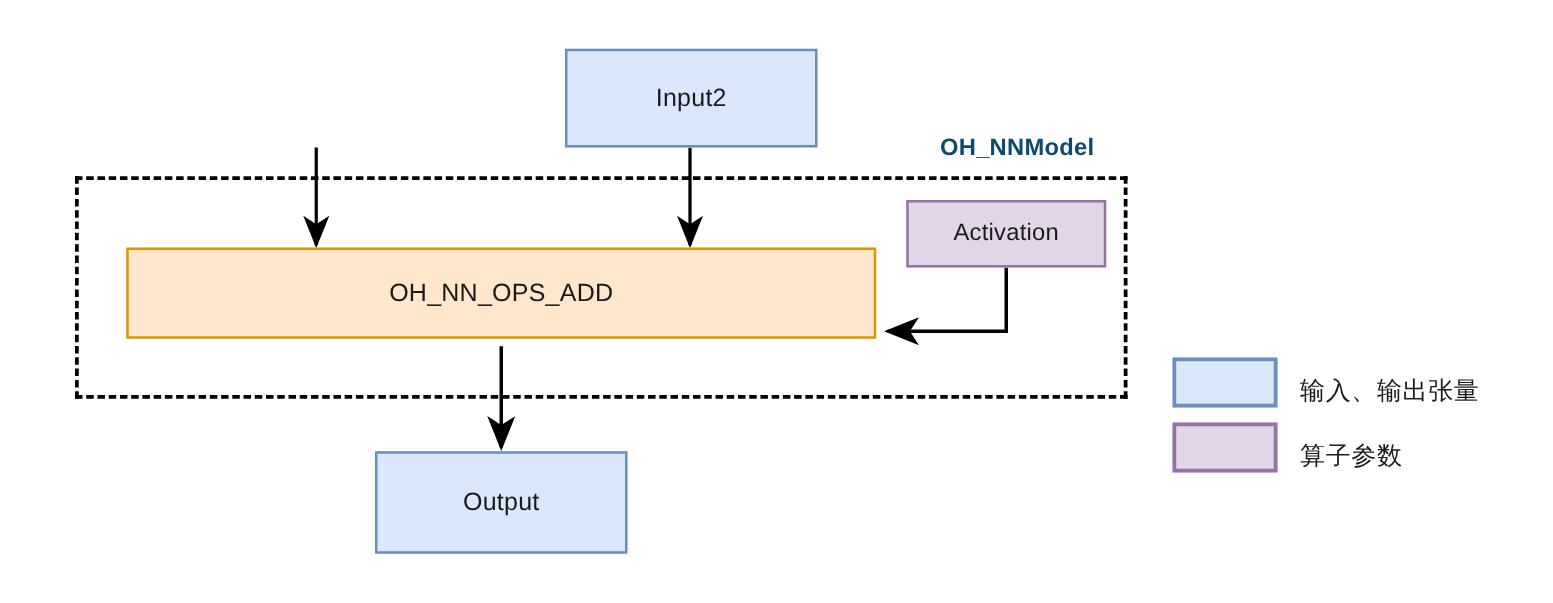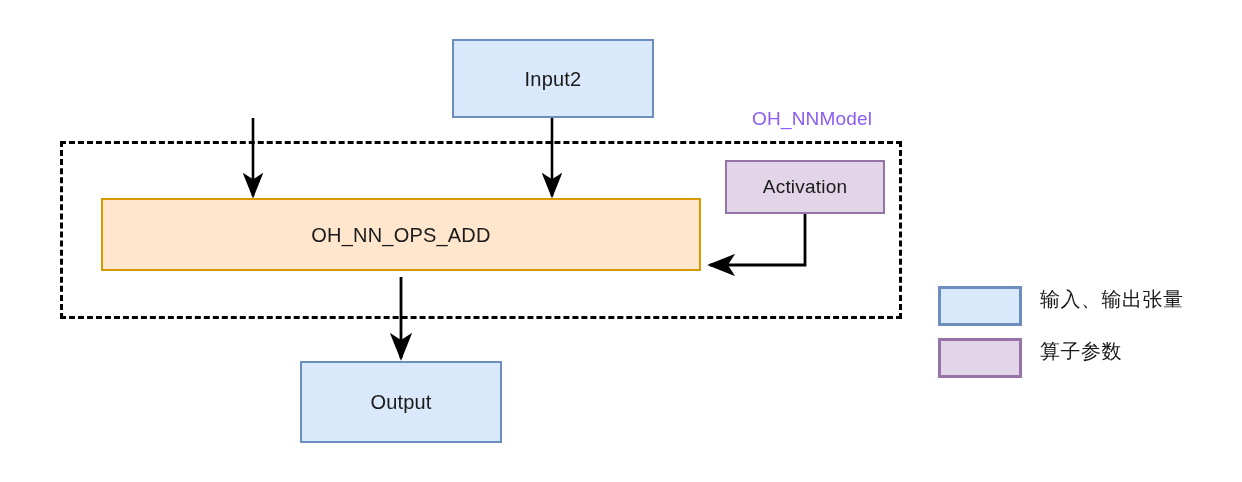--- a/index.html
+++ b/index.html
@@ -40,43 +40,44 @@
   }
   .model-group {
     position: absolute;
     box-sizing: border-box;
     border: 3px dashed #000000;
     background: transparent;
   }
   .group-label {
     position: absolute;
     font-size: 19px;
-    color: #8b5cf6;
+    color: #0c4a6e;
     white-space: nowrap;
     letter-spacing: 0.2px;
+    font-weight: bold;
   }
   #edges {
     position: absolute;
     left: 0;
     top: 0;
     width: 1242px;
     height: 482px;
     pointer-events: none;
   }
   .legend {
     position: absolute;
     left: 938px;
     top: 286px;
     display: flex;
     flex-direction: column;
     gap: 12px;
   }
   .legend-row {
     display: flex;
-    align-items: flex-start;
+    align-items: flex-end;
     gap: 18px;
     height: 40px;
   }
   .legend-swatch {
     box-sizing: border-box;
     width: 84px;
     height: 40px;
     flex: 0 0 auto;
   }
   .legend-label {

